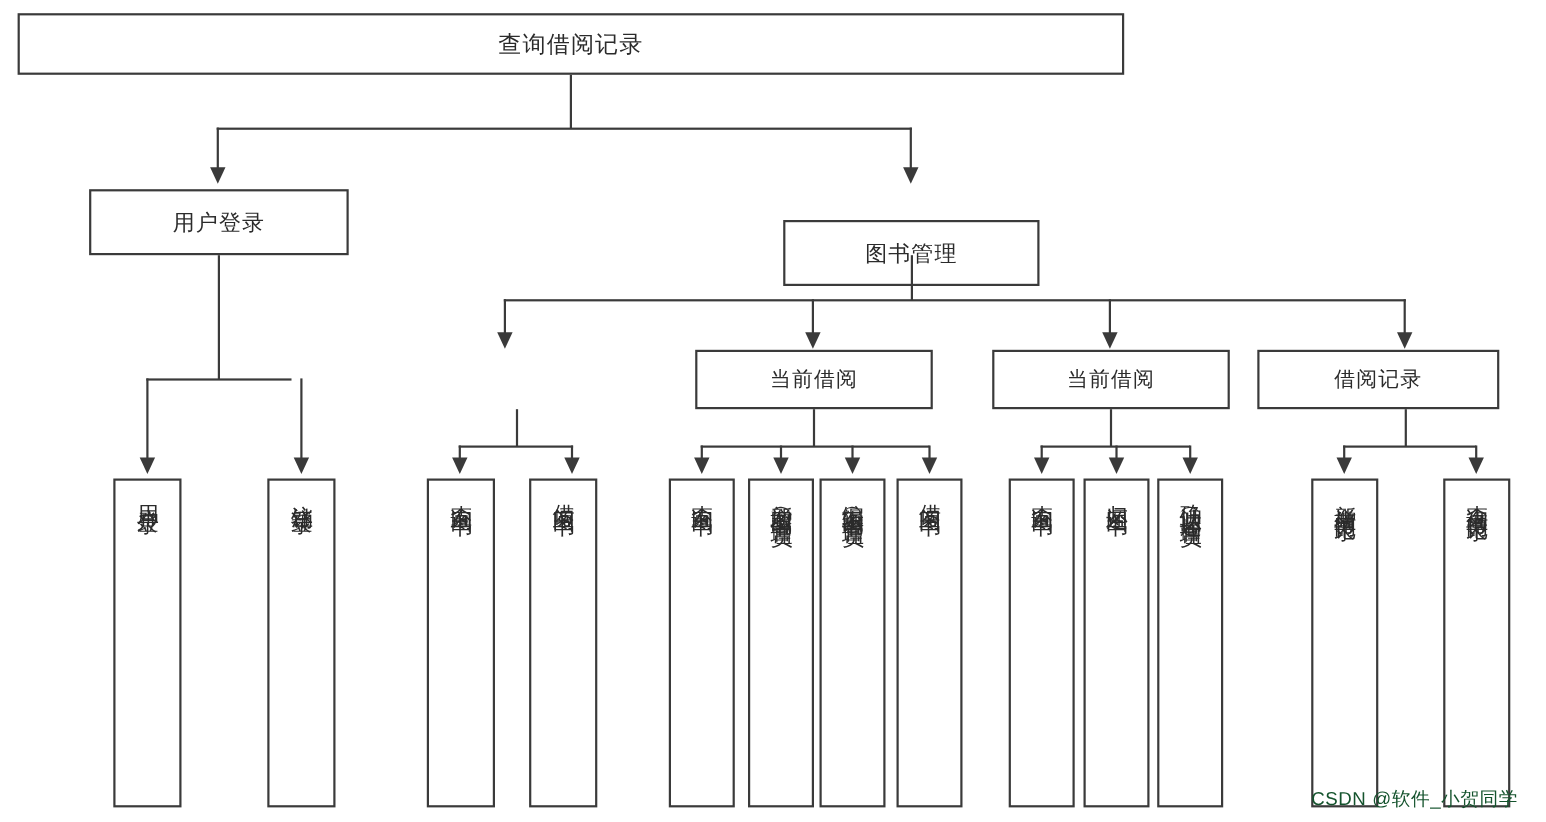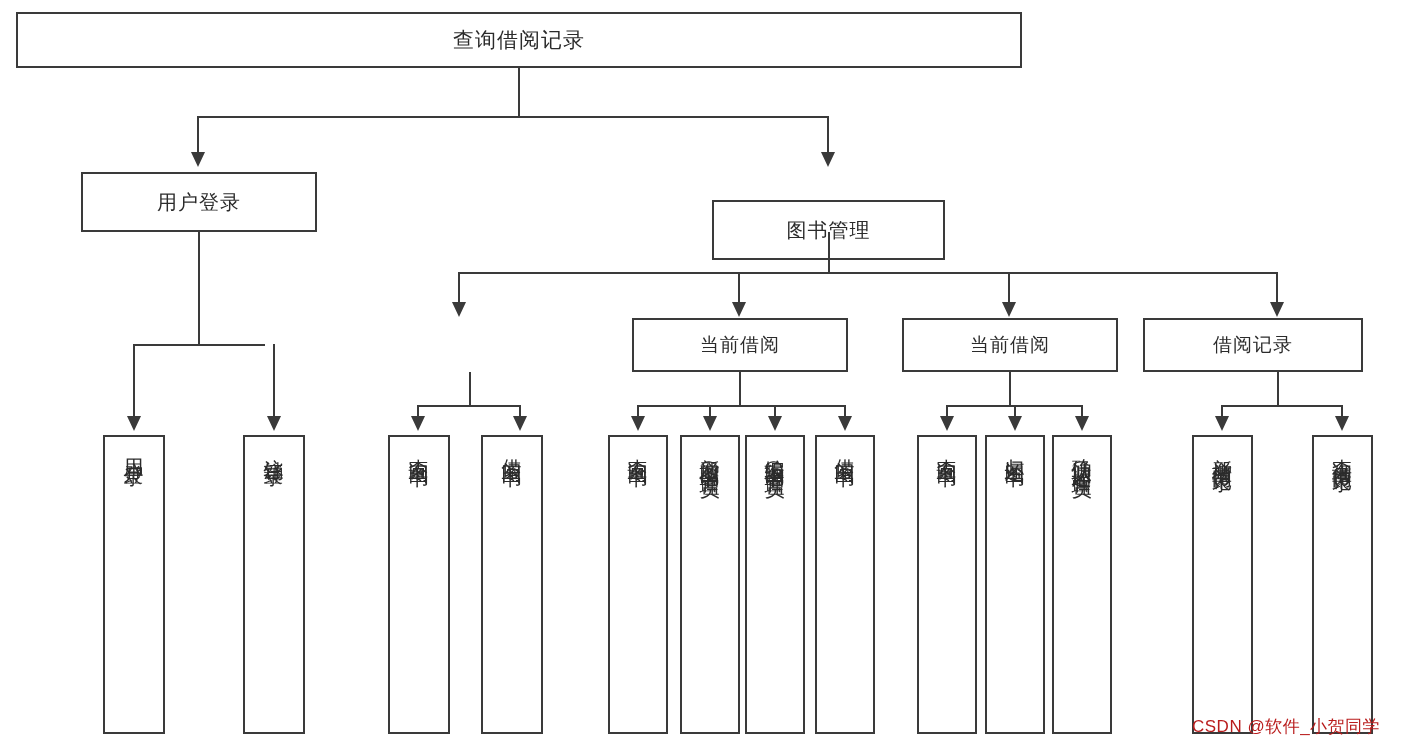--- a/index.html
+++ b/index.html
@@ -64,21 +64,21 @@
     width: 0;
     height: 0;
     border-left: 7px solid transparent;
     border-right: 7px solid transparent;
     border-top: 15px solid #3a3a3a;
   }
   
   .watermark {
     position: absolute;
     font-size: 17px;
-    color: #b91c1c;
+    color: #14532d;
     white-space: nowrap;
     letter-spacing: 0.5px;
     pointer-events: none;
   }
 </style>
 </head>
 <body>
 
 <div id="canvas">
 

